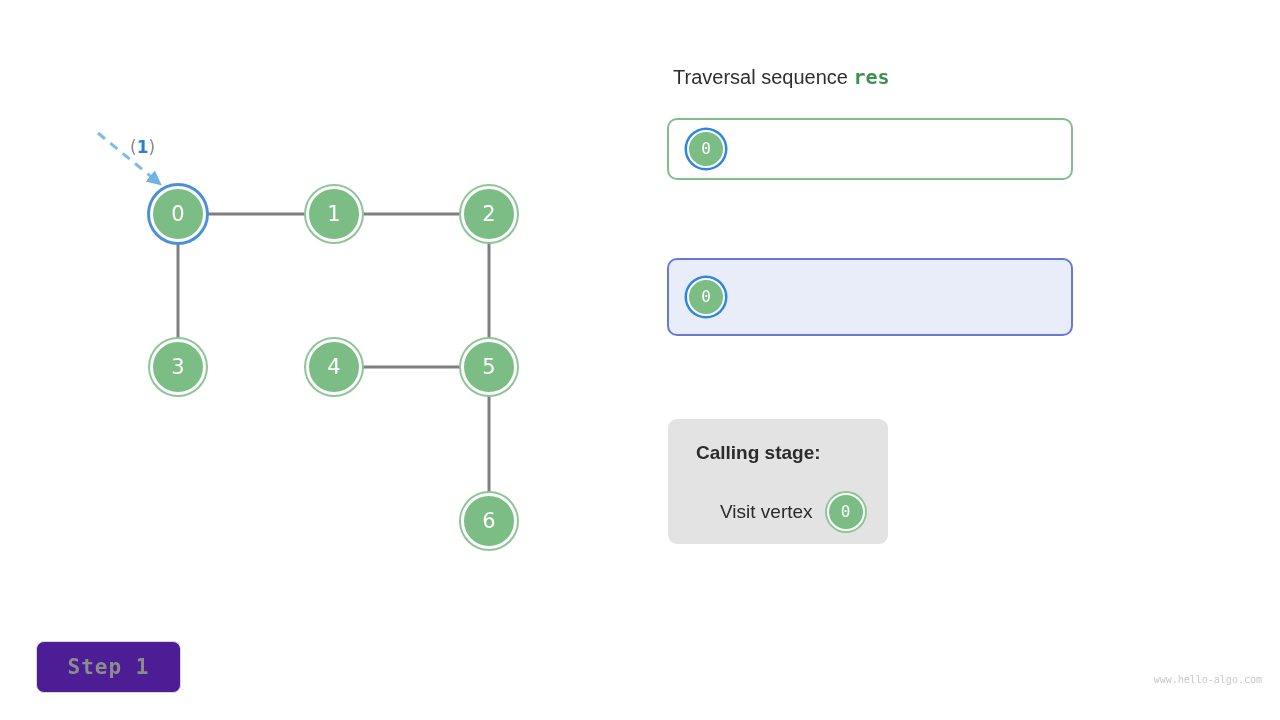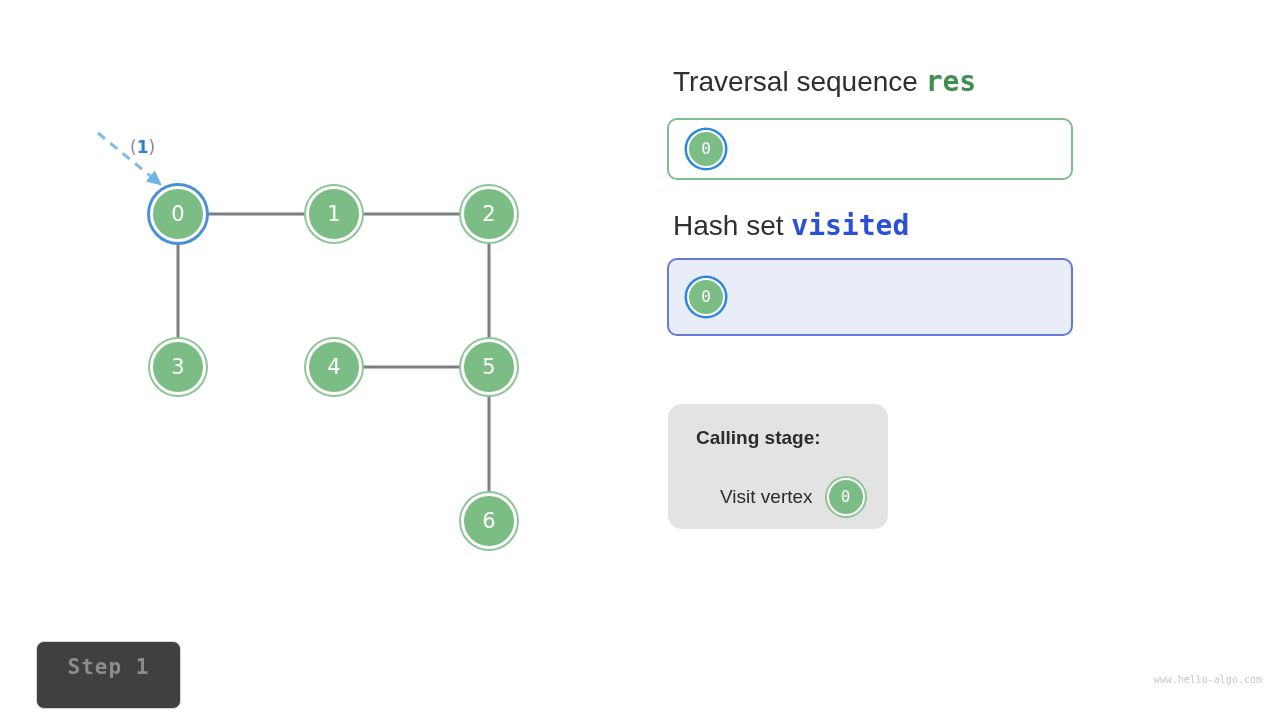--- a/index.html
+++ b/index.html
@@ -66,21 +66,21 @@
   
   #right-panel {
     position: absolute;
     left: 667px;
     top: 0;
     width: 420px;
     height: 720px;
   }
 
   .panel-caption {
-    font-size: 28px;
+    font-size: 20px;
     color: #2f2f2f;
     white-space: nowrap;
   }
   .panel-caption .code-green {
     font-family: "DejaVu Sans Mono", monospace;
     font-weight: bold;
     color: #3f8f4f;
   }
   .panel-caption .code-blue {
     font-family: "DejaVu Sans Mono", monospace;
@@ -131,25 +131,25 @@
     font-size: 16px;
     line-height: 34px;
     text-align: center;
     user-select: none;
   }
 
   
   #calling-stage {
     position: absolute;
     left: 1px;
-    top: 404px;
+    top: 419px;
     width: 220px;
     height: 125px;
     background: #e3e3e3;
-    border-radius: 14px;
+    border-radius: 9px;
   }
   #calling-stage-title {
     position: absolute;
     left: 28px;
     top: 23px;
     font-size: 19px;
     font-weight: bold;
     color: #2b2b2b;
     white-space: nowrap;
   }
@@ -182,23 +182,23 @@
     text-align: center;
     user-select: none;
   }
 
   
   #step-badge {
     position: absolute;
     left: 36px;
     top: 641px;
     width: 145px;
-    height: 68px;
-    box-sizing: border-box;
-    background: #404040;
+    height: 52px;
+    box-sizing: border-box;
+    background: #4c1d95;
     border: 1px solid #d8d8d8;
     border-radius: 8px;
     font-family: "DejaVu Sans Mono", monospace;
     font-size: 21px;
     font-weight: bold;
     color: #8c8c8c;
     line-height: 50px;
     text-align: center;
     letter-spacing: 1px;
     user-select: none;
@@ -250,22 +250,20 @@
 
 <div id="right-panel">
 
   <div id="res-caption" class="panel-caption"><span>Traversal sequence</span>
     <span class="code-green">res</span></div>
 
   <div id="res-box">
     <div class="box-item">0</div>
   </div>
 
-  <div id="visited-caption" class="panel-caption"><span>Hash set</span>
-    <span class="code-blue">visited</span></div>
 
   <div id="visited-box">
     <div class="box-item">0</div>
   </div>
 
   <div id="calling-stage">
     <div id="calling-stage-title">Calling stage:</div>
     <div id="calling-stage-row">
       <span id="calling-stage-action">Visit vertex</span>
       <span id="calling-stage-vertex">0</span>

